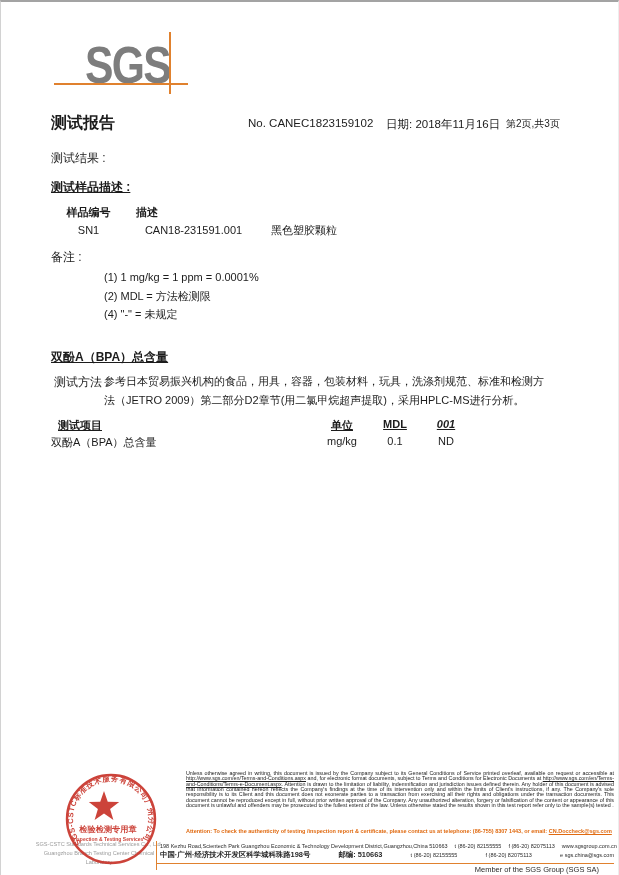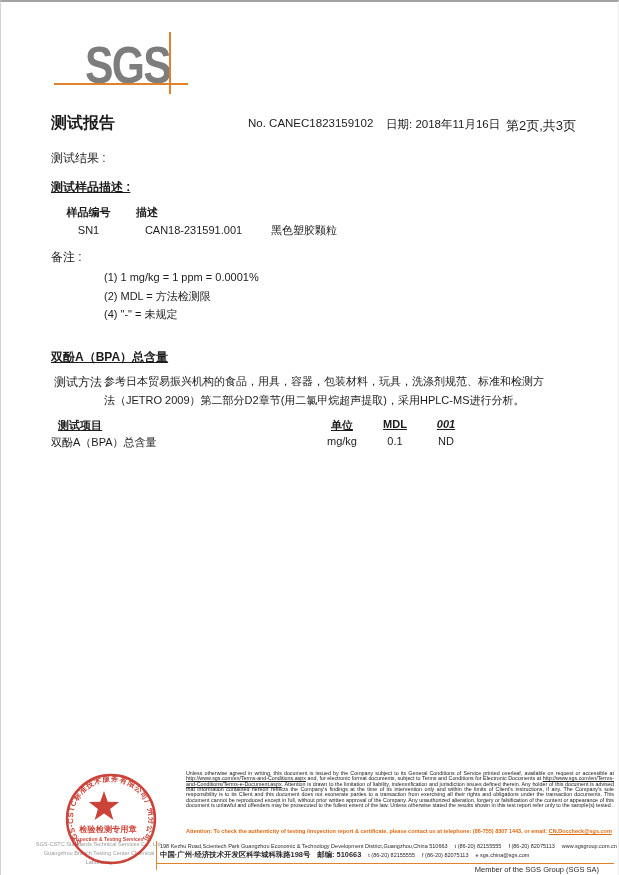--- a/index.html
+++ b/index.html
@@ -13,21 +13,21 @@
   .logo-text{
     position:absolute;left:84px;top:37px;font-size:52px;line-height:1;font-weight:bold;
     color:#7d7d7d;letter-spacing:-2px;transform:scaleX(.82);transform-origin:left top;
   }
   .logo-hline{position:absolute;left:53px;top:81px;width:134px;height:2px;background:#e0812e;}
   .logo-vline{position:absolute;left:168px;top:30px;width:2px;height:62px;background:#e0812e;}
   
   .doc-title{position:absolute;left:50px;top:111px;font-size:16px;font-weight:bold;}
   .report-no{position:absolute;left:215px;top:115px;font-size:11.5px;padding-left:32px;}
   .date-label{position:absolute;left:385px;top:115px;font-size:11.5px;}
-  .page-label{position:absolute;left:505px;top:115px;font-size:13px;}
+  .page-label{position:absolute;left:505px;top:115px;font-size:10px;}
   
   .t11{font-size:12px;}
   .test-result-label{position:absolute;left:50px;top:148px;}
   .sample-heading{position:absolute;left:50px;top:177px;font-weight:bold;text-decoration:underline;}
   .sample-table{position:absolute;left:50px;top:201px;font-size:11px;}
   .s-row{display:flex;line-height:18px;}
   .s-row.head{font-weight:bold;}
   .s-c1{width:75px;text-align:center;}
   .s-c2{width:135px;text-align:center;}
   .s-c3{padding-left:10px;text-align:center;}
@@ -55,21 +55,21 @@
   .attention{
     position:absolute;left:185px;top:827px;width:428px;
     font-size:5.5px;line-height:5.8px;font-weight:bold;color:#e06a10;text-align:left;
   }
   .attention .lnk{text-decoration:underline;}
   .company-lines{
     position:absolute;left:33px;top:838px;width:130px;
     font-size:5.6px;line-height:8.8px;color:#9b9b9b;text-align:center;
   }
   .addr-block{position:absolute;left:159px;top:840px;width:454px;color:#2a2a2a;}
-  .addr-row{display:flex;align-items:baseline;white-space:nowrap;font-size:5.5px;line-height:8.5px;}
+  .addr-row{display:flex;align-items:baseline;white-space:nowrap;font-size:5.5px;line-height:8.5px;justify-content:space-between;}
   .addr-row .gap{margin-left:7px;}
   .addr-cn{font-size:7.4px;font-weight:bold;}
   .foot-vline{position:absolute;left:155px;top:839px;width:1.2px;height:29px;background:#e0812e;}
   .foot-hline{position:absolute;left:155px;top:861px;width:458px;height:1.2px;background:#e0812e;}
   .member-text{position:absolute;right:19px;top:863px;font-size:7.5px;color:#2a2a2a;}
   .stamp{position:absolute;left:58px;top:765px;width:104px;height:104px;opacity:.92;}
 </style>
 </head>
 <body>
 

